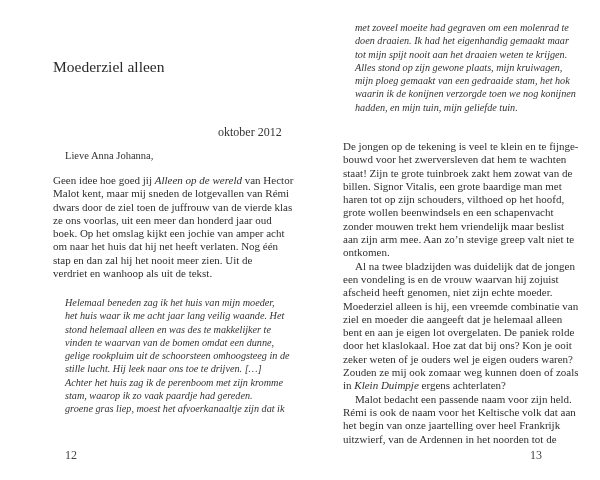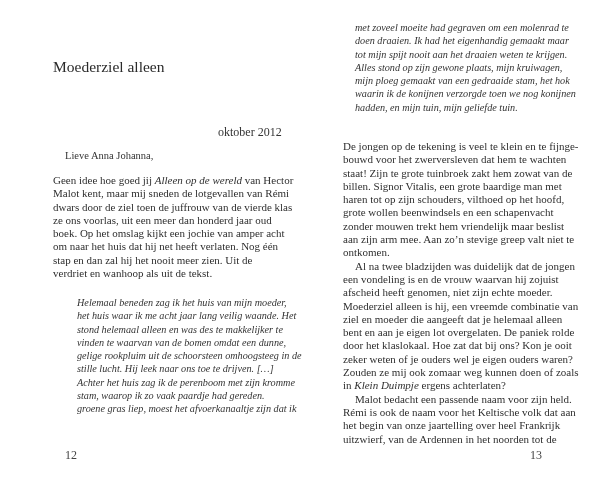--- a/index.html
+++ b/index.html
@@ -91,21 +91,21 @@
     <div class="textblock" id="p1" style="left:53px; top:174px;">
         <span class="line"><span>Geen idee hoe goed jij </span><em>Alleen op de wereld</em><span> van Hector</span></span>
         <span class="line"><span>Malot kent, maar mij sneden de lotgevallen van Rémi</span></span>
         <span class="line"><span>dwars door de ziel toen de juffrouw van de vierde klas</span></span>
         <span class="line"><span>ze ons voorlas, uit een meer dan honderd jaar oud</span></span>
         <span class="line"><span>boek. Op het omslag kijkt een jochie van amper acht</span></span>
         <span class="line"><span>om naar het huis dat hij net heeft verlaten. Nog één</span></span>
         <span class="line"><span>stap en dan zal hij het nooit meer zien. Uit de</span></span>
         <span class="line"><span>verdriet en wanhoop als uit de tekst.</span></span>
       </div>
-    <div class="textblock italic" id="q1" style="left:77px; top:296px;">
+    <div class="textblock italic" id="q1" style="left:65px; top:296px;">
         <span class="line">Helemaal beneden zag ik het huis van mijn moeder,</span>
         <span class="line">het huis waar ik me acht jaar lang veilig waande. Het</span>
         <span class="line">stond helemaal alleen en was des te makkelijker te</span>
         <span class="line">vinden te waarvan van de bomen omdat een dunne,</span>
         <span class="line">gelige rookpluim uit de schoorsteen omhoogsteeg in de</span>
         <span class="line">stille lucht. Hij leek naar ons toe te drijven. […]</span>
         <span class="line">Achter het huis zag ik de perenboom met zijn kromme</span>
         <span class="line">stam, waarop ik zo vaak paardje had gereden.</span>
         <span class="line">groene gras liep, moest het afvoerkanaaltje zijn dat ik</span>
       </div>

